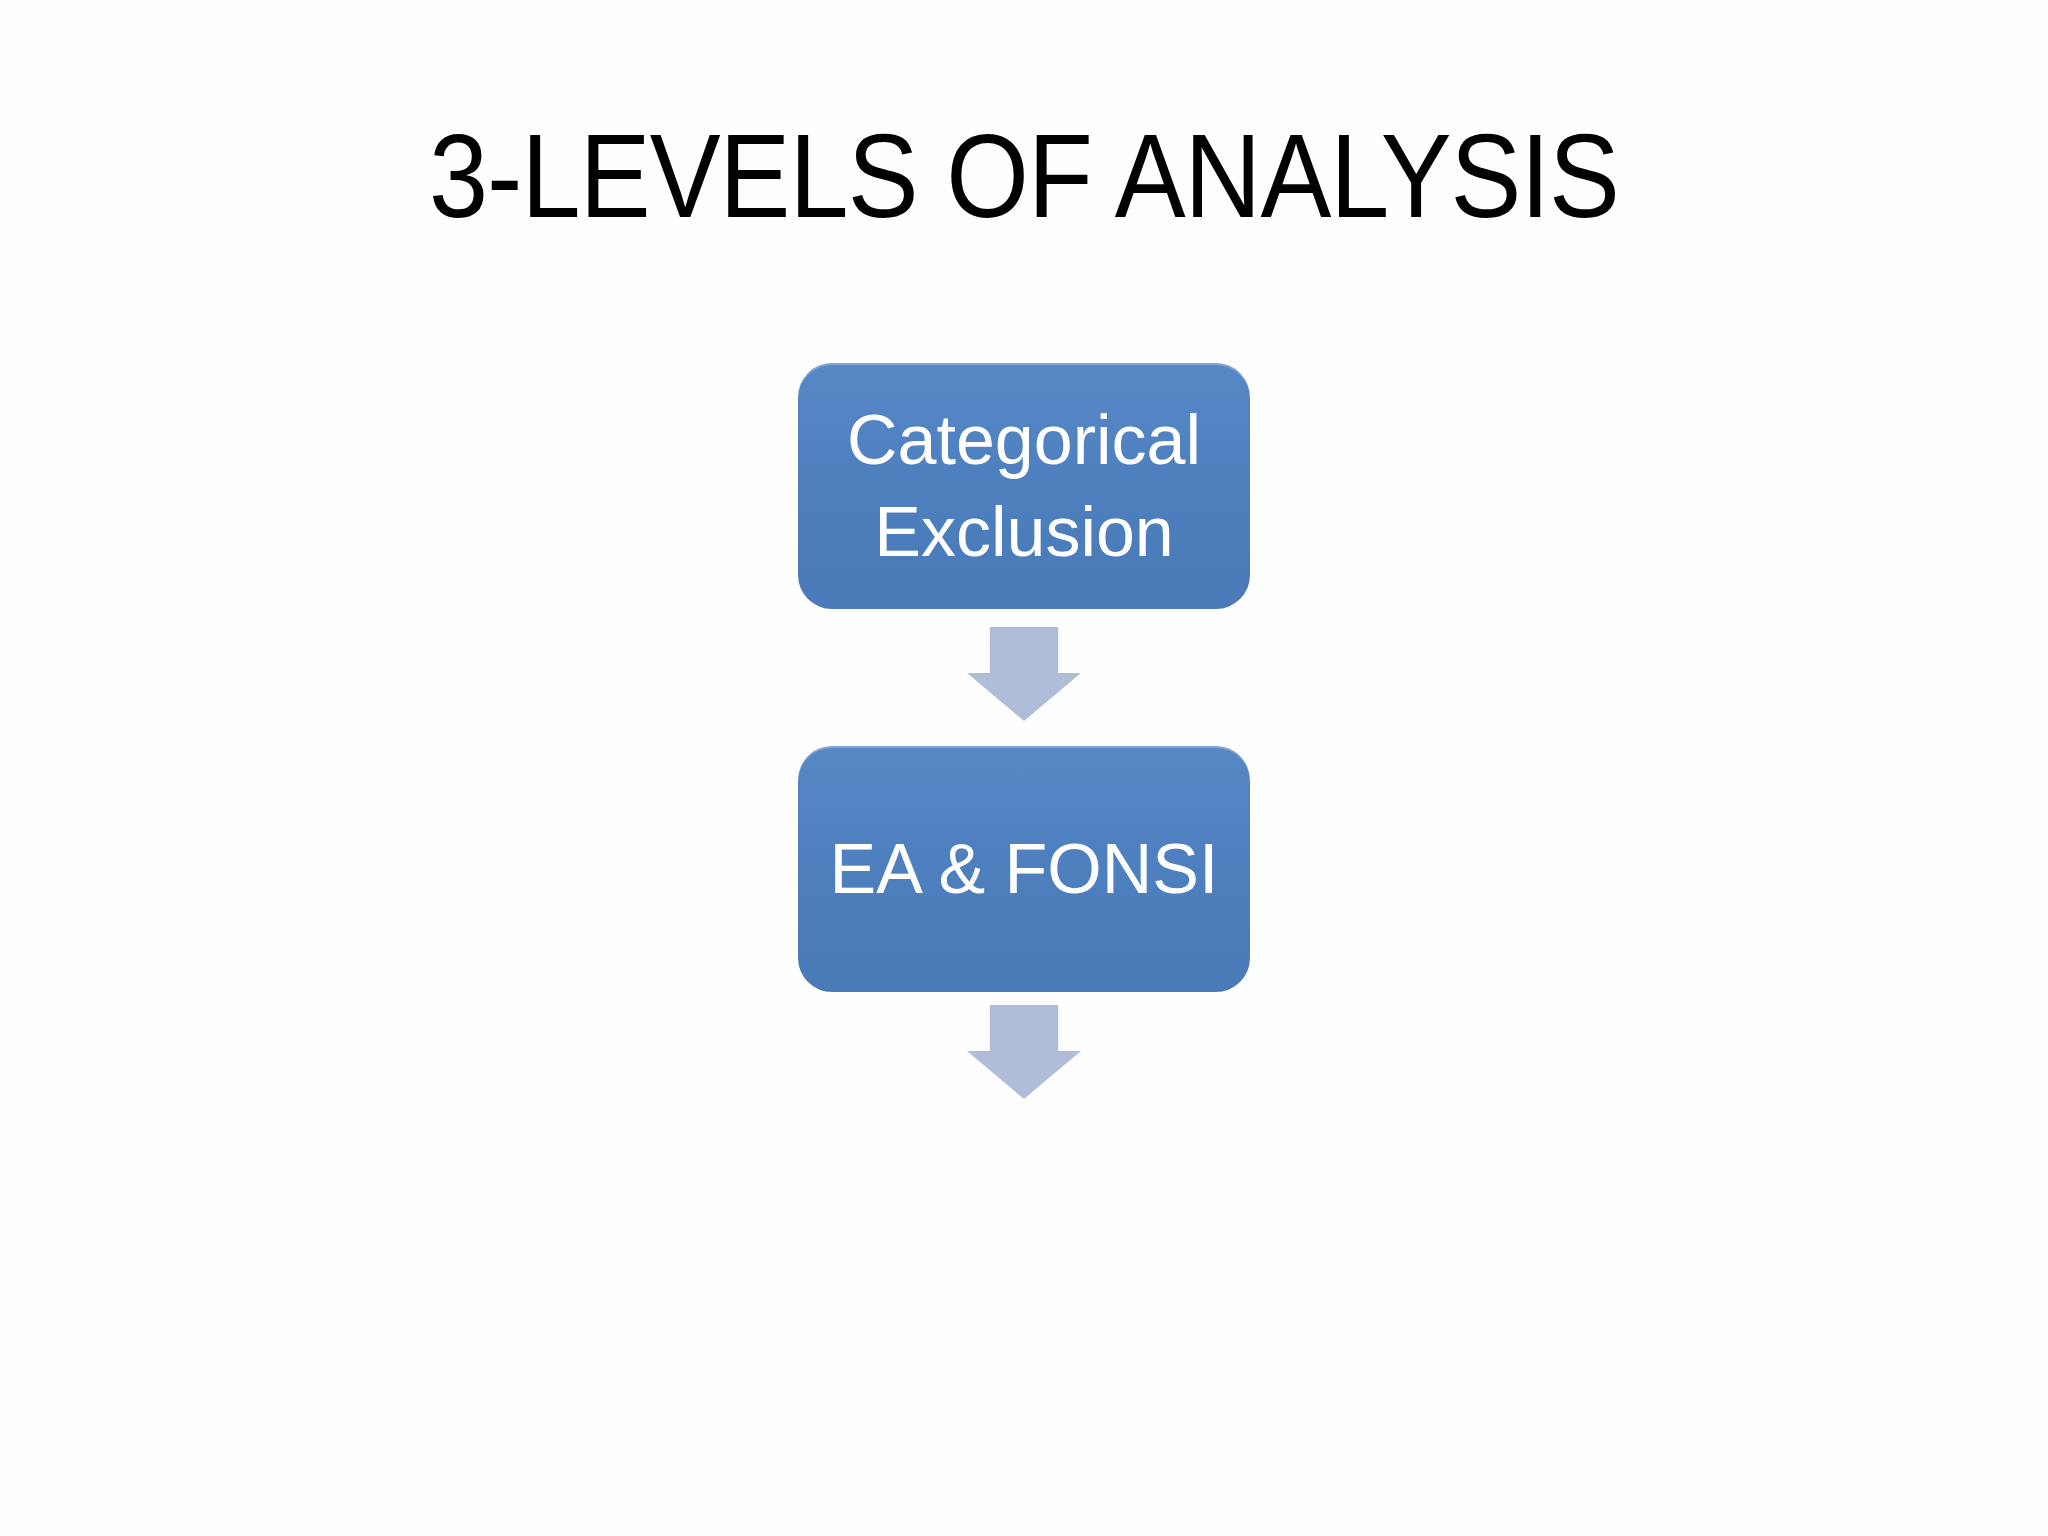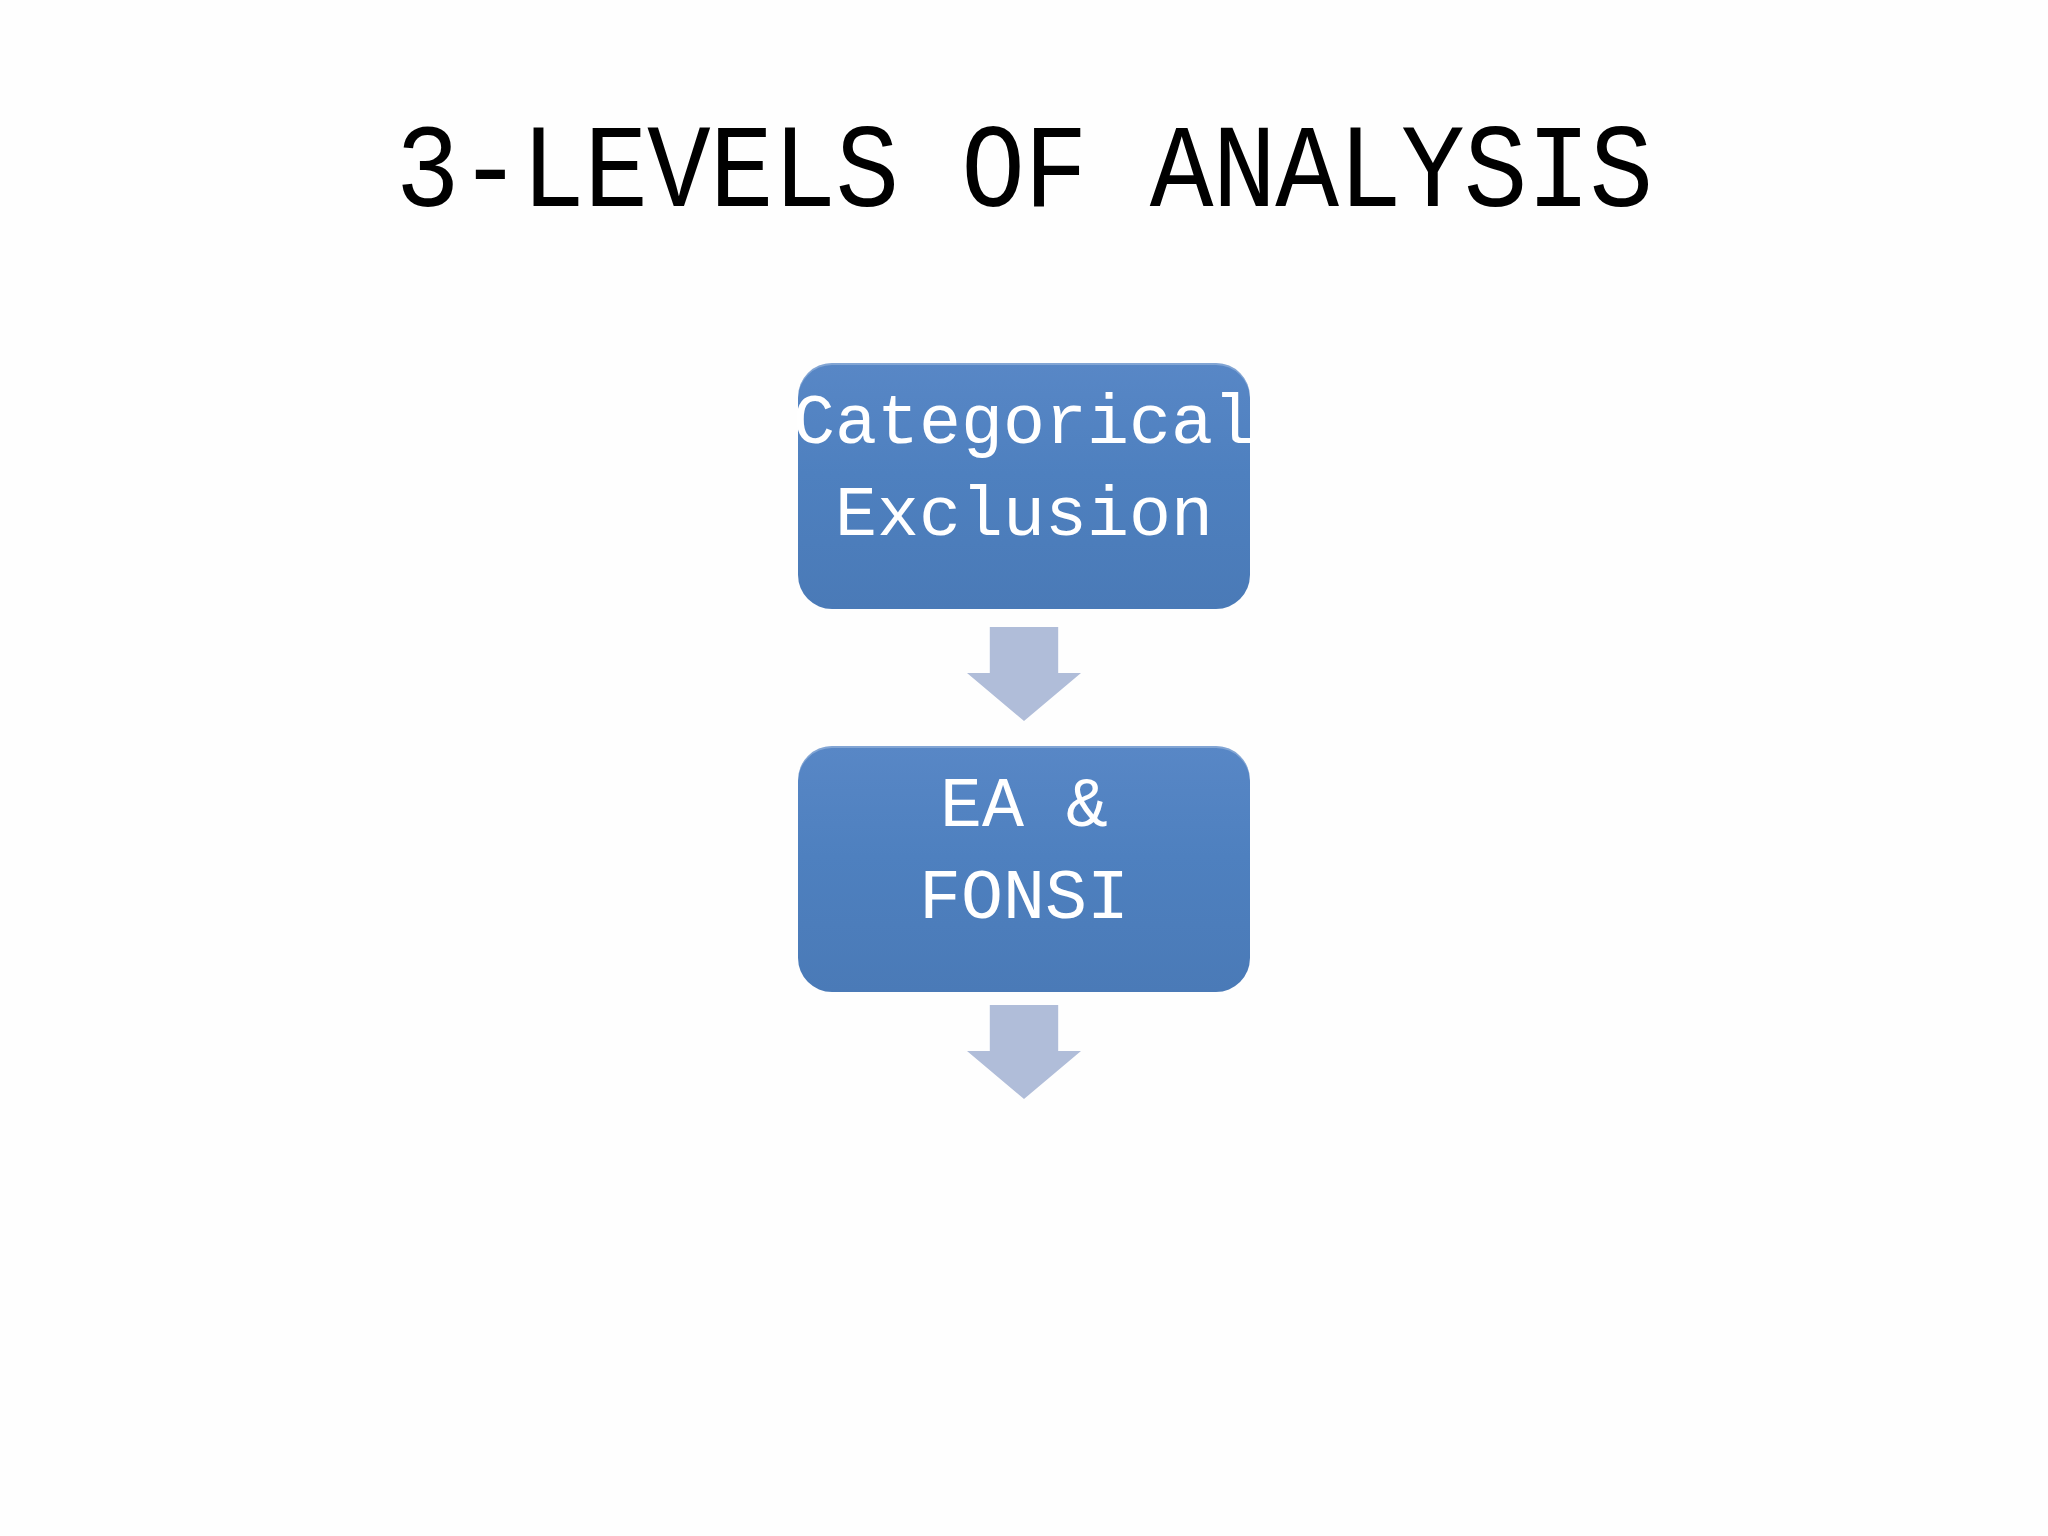--- a/index.html
+++ b/index.html
@@ -9,21 +9,20 @@
     height: 1536px;
     font-family: "Liberation Sans", sans-serif;
     overflow: hidden;
   }
 
   .slide {
     position: relative;
     width: 2048px;
     height: 1536px;
     background: var(--bg, #fefefe);
-    font-family: Liberation Mono, monospace;
   }
 
   .slide-title {
     position: absolute;
     top: 108px;
     left: 0;
     width: 100%;
     text-align: center;
     font-size: 118px;
     font-weight: 400;
@@ -37,21 +36,21 @@
   .flow-node {
     position: absolute;
     left: 50%;
     transform: translateX(-50%);
     width: 452px;
     height: 246px;
     border-radius: 34px;
     background: linear-gradient(180deg, #5887c6 0%, var(--node-fill, #4e80bf) 45%, #4a7ab7 100%);
     box-shadow: inset 0 2px 0 rgba(255,255,255,0.25);
     display: flex;
-    align-items: flex-start;
+    align-items: center;
     justify-content: center;
     text-align: center;
     color: var(--node-text, #ffffff);
     font-size: 70px;
     line-height: 1.32;
     padding: 16px 28px;
   }
 
   .flow-node.node-1 { top: 363px; }
   .flow-node.node-2 { top: 746px; }

